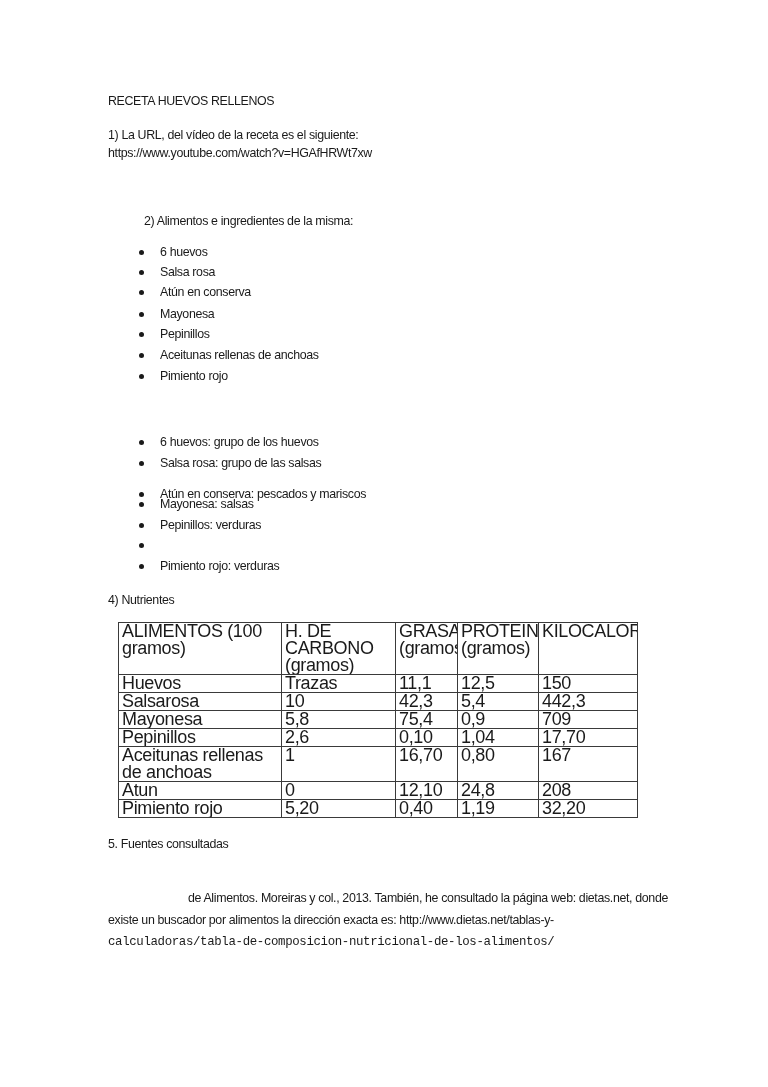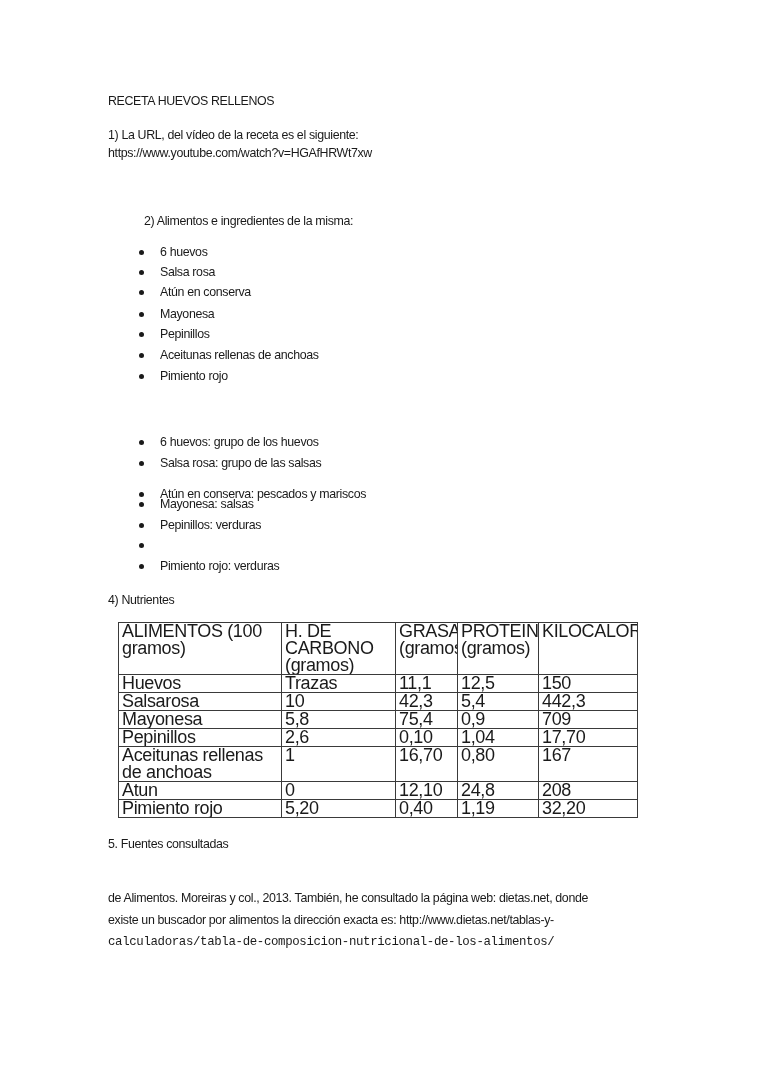--- a/index.html
+++ b/index.html
@@ -226,17 +226,17 @@
       <td>5,20</td>
       <td>0,40</td>
       <td>1,19</td>
       <td>32,20</td>
     </tr>
   </tbody>
     </table>
 
   <div class="line" style="top:836px;">5. Fuentes consultadas</div>
 
-  <div class="para" style="top:887px;">de Alimentos. Moreiras y col., 2013. También, he consultado la página web: dietas.net, donde</div>
+  <div class="para" style="top:887px;text-align:right;">de Alimentos. Moreiras y col., 2013. También, he consultado la página web: dietas.net, donde</div>
   <div class="para" style="top:909px;">existe un buscador por alimentos la dirección exacta es: http://www.dietas.net/tablas-y-</div>
   <div class="para" style="top:931px;font-family:Liberation Mono, monospace;">calculadoras/tabla-de-composicion-nutricional-de-los-alimentos/</div>
 
 </div>
 
 </body></html>

